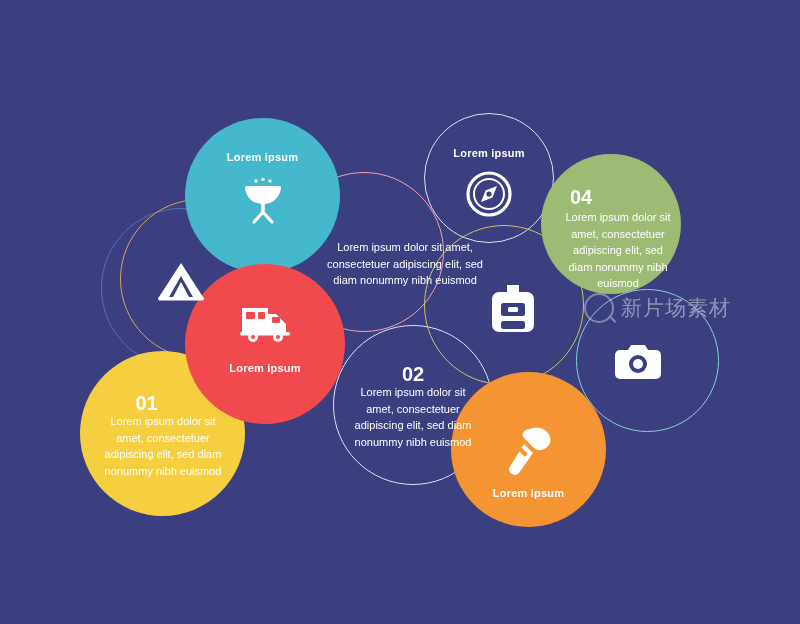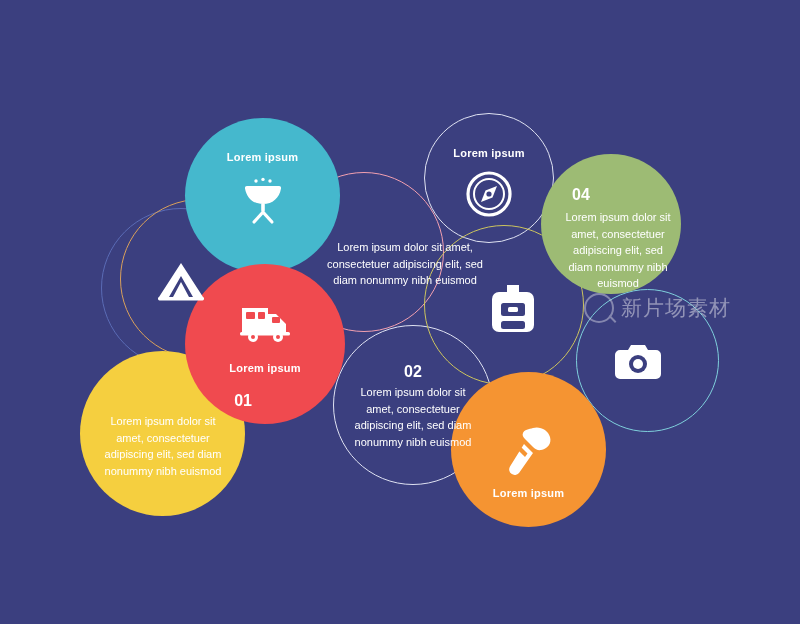--- a/index.html
+++ b/index.html
@@ -15,21 +15,21 @@
   .solid{}
   .outline{background:transparent;}
   .lbl{
     position:absolute;
     color:#ffffff;
     text-align:center;
     line-height:1.35;
     white-space:nowrap;
   }
   .lorem{font-size:11px;font-weight:bold;letter-spacing:.2px;}
-  .num{font-size:16px;font-weight:bold;}
+  .num{font-size:20px;font-weight:bold;}
   .body{font-size:11px;line-height:1.5;font-weight:normal;white-space:normal;}
   .icon{position:absolute;}
   .icon svg{display:block;}
   .wm{
     position:absolute;
     display:flex;align-items:center;
     color:#d8d8e4;opacity:.55;
     font-size:22px;
     font-family:"DejaVu Sans", sans-serif;
   }
@@ -74,21 +74,21 @@
   <div class="circle solid" style="left:451px;top:372px;width:155px;height:155px;background:#f59432;"></div>
 
   <div class="lbl lorem" style="left:185px;top:150px;width:155px;">Lorem ipsum</div>
 
   <div class="lbl lorem" style="left:424px;top:146px;width:130px;">Lorem ipsum</div>
 
   <div class="lbl lorem" style="left:185px;top:361px;width:160px;">Lorem ipsum</div>
 
   <div class="lbl lorem" style="left:451px;top:486px;width:155px;">Lorem ipsum</div>
 
-  <div class="lbl num" style="left:87px;top:390px;width:165px;text-align:right;">01</div>
+  <div class="lbl num" style="left:64px;top:390px;width:165px;">01</div>
   <div class="lbl body" style="left:103px;top:413px;width:120px;">Lorem ipsum dolor sit amet, consectetuer adipiscing elit, sed diam nonummy nibh euismod</div>
 
   <div class="lbl num" style="left:333px;top:361px;width:160px;">02</div>
   <div class="lbl body" style="left:353px;top:384px;width:120px;">Lorem ipsum dolor sit amet, consectetuer adipiscing elit, sed diam nonummy nibh euismod</div>
 
   <div class="lbl body" style="left:325px;top:239px;width:160px;">Lorem ipsum dolor sit amet, consectetuer adipiscing elit, sed diam nonummy nibh euismod</div>
 
   <div class="lbl num" style="left:541px;top:184px;width:80px;">04</div>
   <div class="lbl body" style="left:562px;top:209px;width:112px;">Lorem ipsum dolor sit amet, consectetuer adipiscing elit, sed diam nonummy nibh euismod</div>
 

